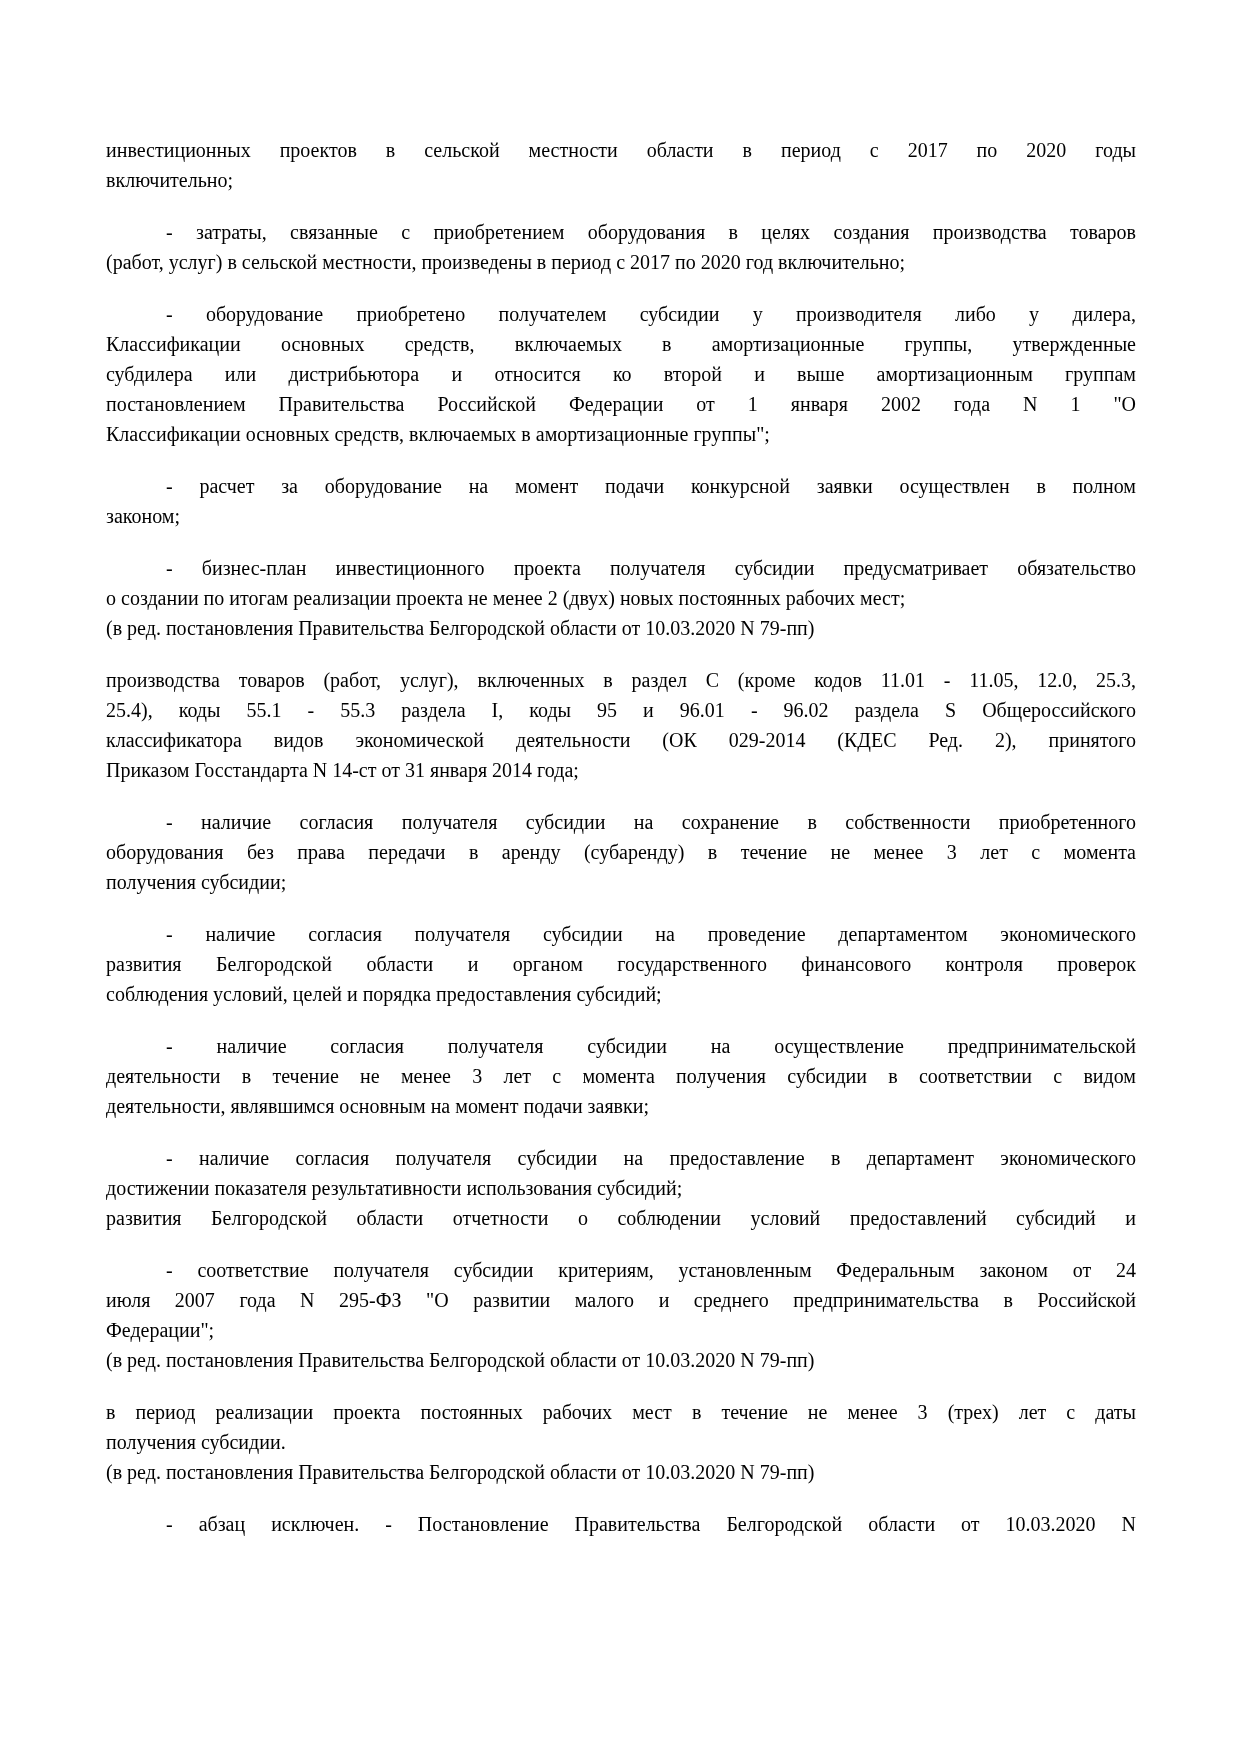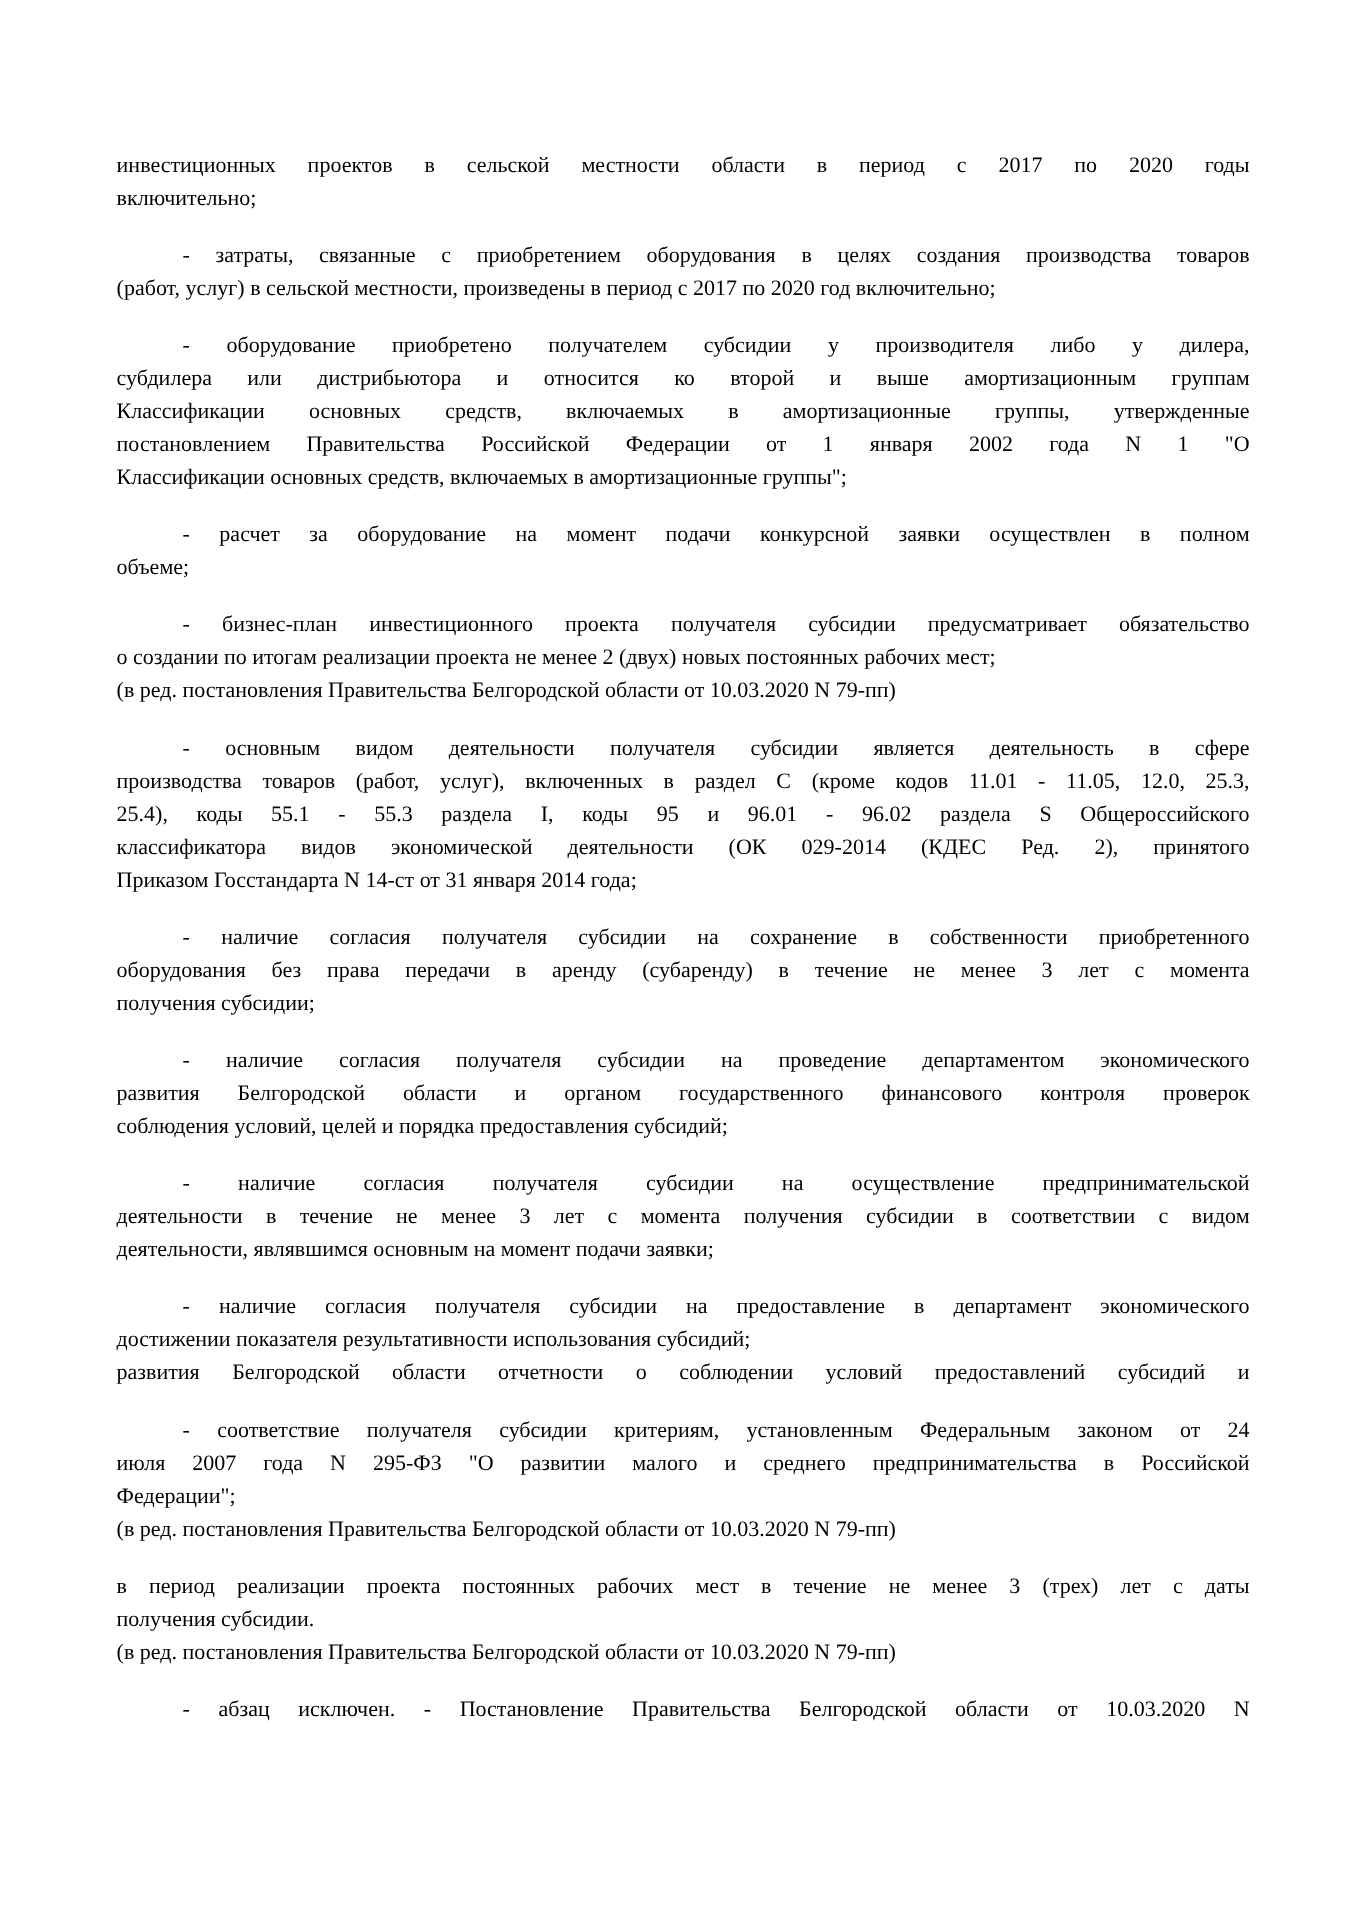--- a/index.html
+++ b/index.html
@@ -47,38 +47,37 @@
       <div class="para first">
         <div class="line full">инвестиционных проектов в сельской местности области в период с 2017 по 2020 годы</div>
         <div class="line">включительно;</div>
       </div>
       <div class="para">
         <div class="line full indent">- затраты, связанные с приобретением оборудования в целях создания производства товаров</div>
         <div class="line">(работ, услуг) в сельской местности, произведены в период с 2017 по 2020 год включительно;</div>
       </div>
       <div class="para">
         <div class="line full indent">- оборудование приобретено получателем субсидии у производителя либо у дилера,</div>
+        <div class="line full">Классификации основных средств, включаемых в амортизационные группы, утвержденные</div>
         <div class="line full">субдилера или дистрибьютора и относится ко второй и выше амортизационным группам</div>
-        <div class="line full">Классификации основных средств, включаемых в амортизационные группы, утвержденные</div>
         <div class="line full">постановлением Правительства Российской Федерации от 1 января 2002 года N 1 "О</div>
         <div class="line">Классификации основных средств, включаемых в амортизационные группы";</div>
       </div>
       <div class="para">
         <div class="line full indent">- расчет за оборудование на момент подачи конкурсной заявки осуществлен в полном</div>
-        <div class="line">объеме;</div>
+        <div class="line">законом;</div>
       </div>
       <div class="para">
         <div class="line full indent">- бизнес-план инвестиционного проекта получателя субсидии предусматривает обязательство</div>
         <div class="line">о создании по итогам реализации проекта не менее 2 (двух) новых постоянных рабочих мест;</div>
       </div>
       <div class="para attached">
         <div class="line">(в ред. постановления Правительства Белгородской области от 10.03.2020 N 79-пп)</div>
       </div>
       <div class="para">
-        <div class="line full indent">- основным видом деятельности получателя субсидии является деятельность в сфере</div>
         <div class="line full">производства товаров (работ, услуг), включенных в раздел C (кроме кодов 11.01 - 11.05, 12.0, 25.3,</div>
         <div class="line full">25.4), коды 55.1 - 55.3 раздела I, коды 95 и 96.01 - 96.02 раздела S Общероссийского</div>
         <div class="line full">классификатора видов экономической деятельности (ОК 029-2014 (КДЕС Ред. 2), принятого</div>
         <div class="line">Приказом Госстандарта N 14-ст от 31 января 2014 года;</div>
       </div>
       <div class="para">
         <div class="line full indent">- наличие согласия получателя субсидии на сохранение в собственности приобретенного</div>
         <div class="line full">оборудования без права передачи в аренду (субаренду) в течение не менее 3 лет с момента</div>
         <div class="line">получения субсидии;</div>
       </div>

